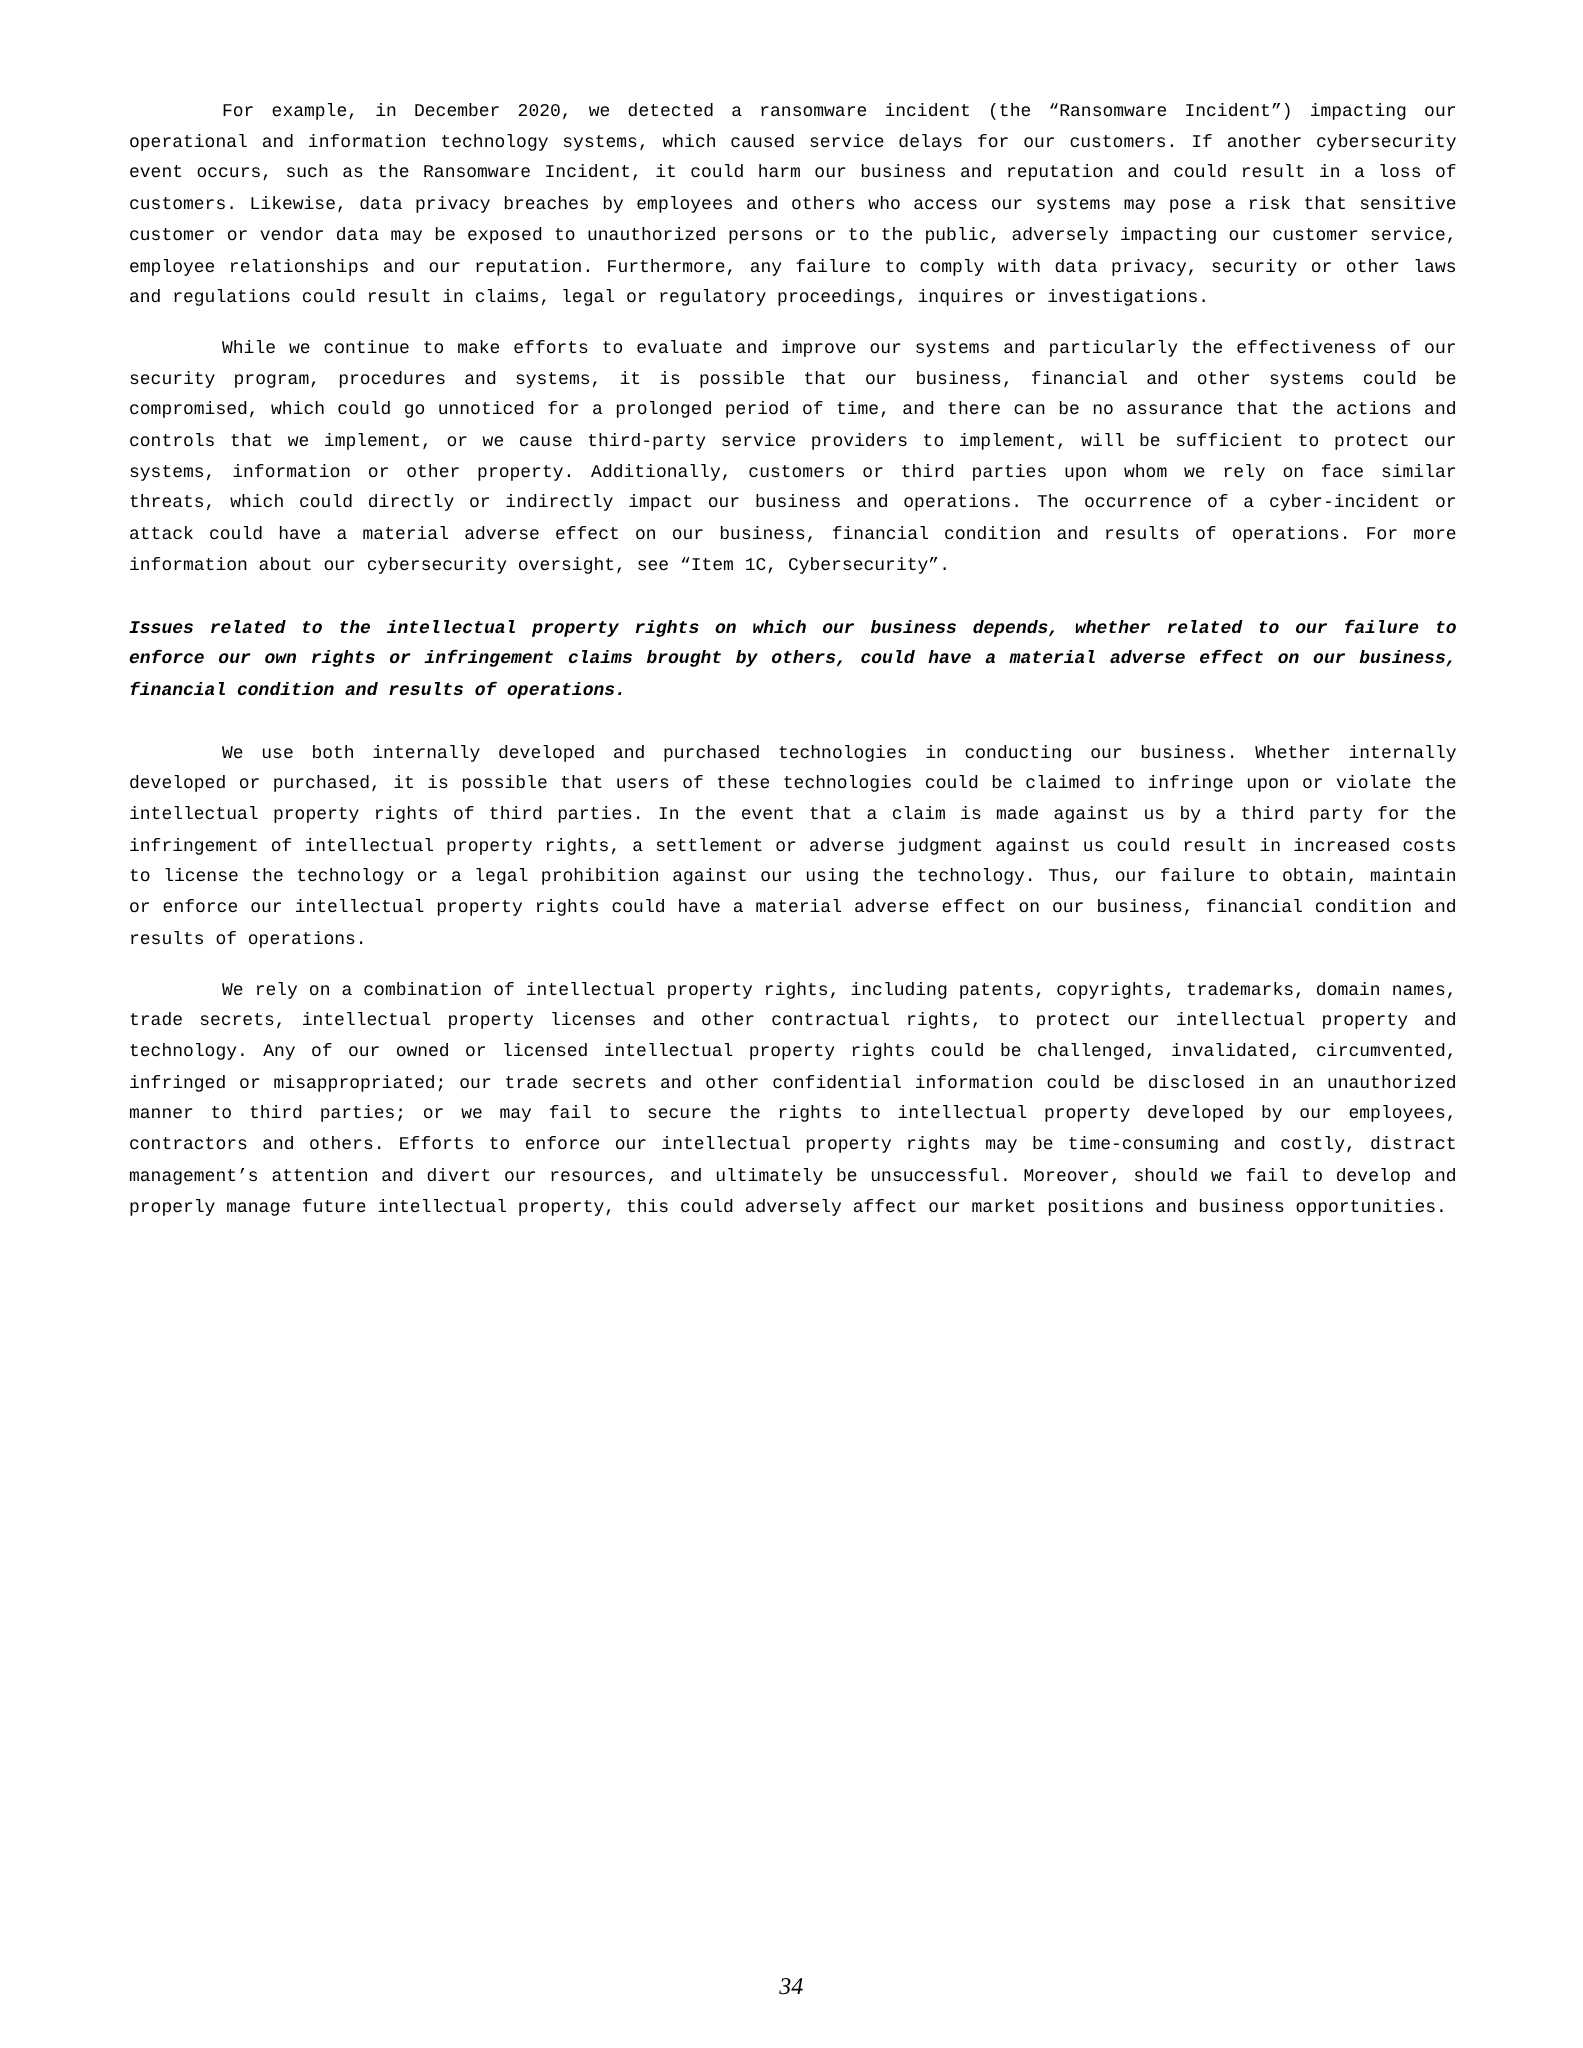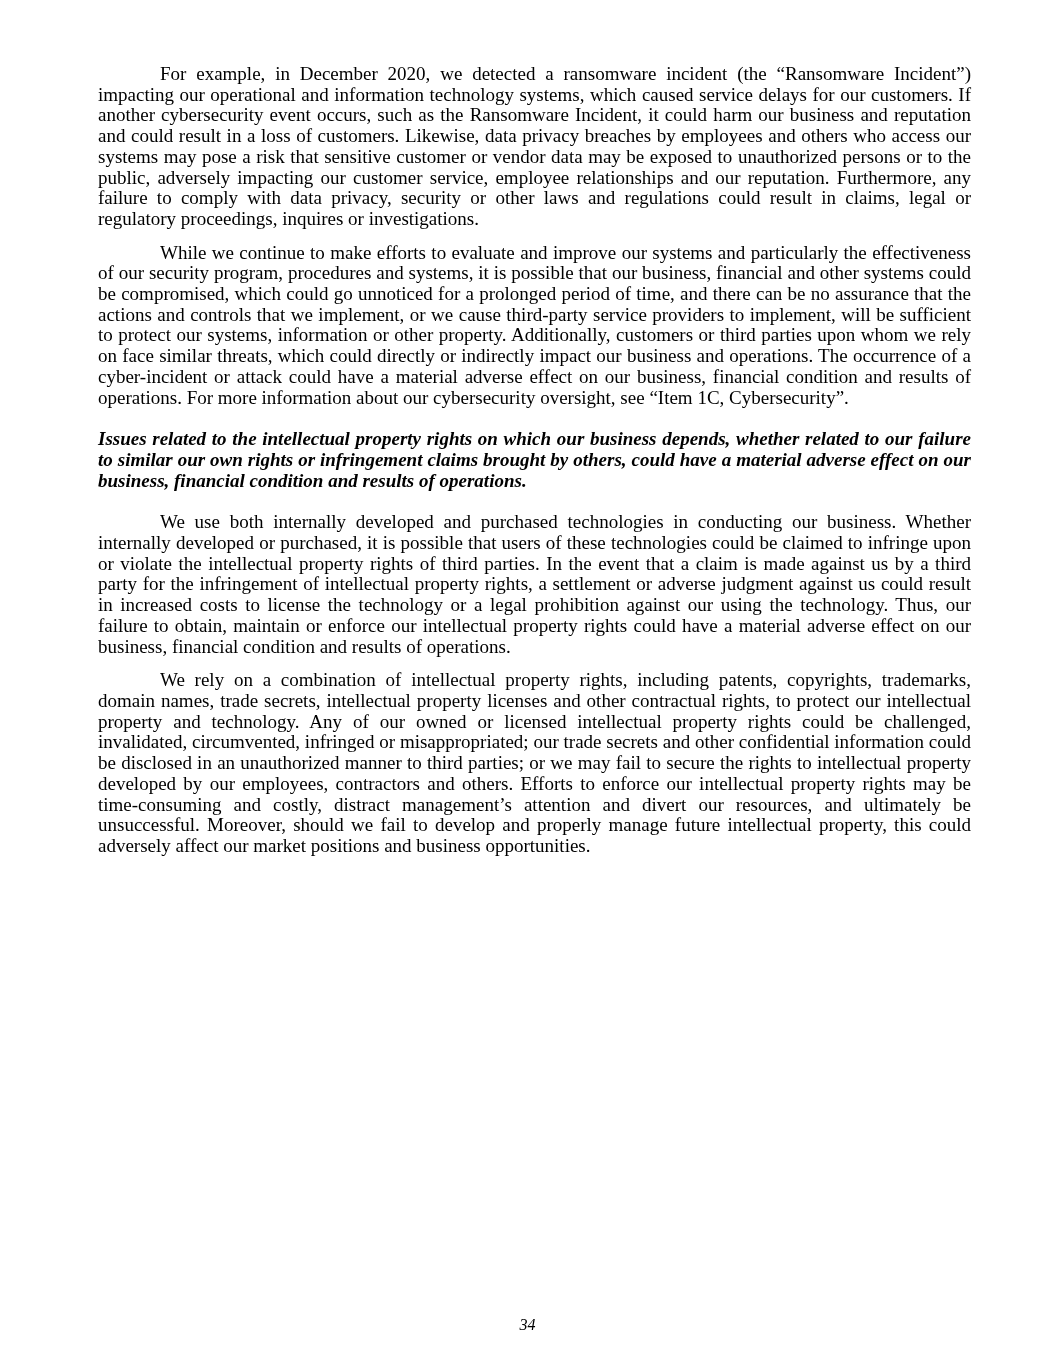--- a/index.html
+++ b/index.html
@@ -14,27 +14,27 @@
     background: #ffffff;
     overflow: hidden;
   }
   .content {
     position: absolute;
     left: 86px;
     top: 64px;
     width: 885px;
   }
   .para {
-    font-family: Liberation Serif, serif;
-    font-size: 19px;
+    font-family: Liberation Mono, monospace;
+    font-size: 12px;
     line-height: 20.7px;
     color: #000000;
     text-align: justify;
     text-indent: 62px;
-    margin: 0 0 13px 12px;
+    margin: 0 0 13px 0;
     -webkit-hyphens: none;
     hyphens: none;
   }
   .para.heading {
     font-weight: bold;
     font-style: italic;
     text-indent: 0;
     margin-top: 21px;
     margin-bottom: 21px;
   }
@@ -52,20 +52,20 @@
     color: #000000;
   }
 </style>
 </head>
 <body>
 
 <div class="page">
   <main class="content">
     <p class="para">For example, in December 2020, we detected a ransomware incident (the “Ransomware Incident”) impacting our operational and information technology systems, which caused service delays for our customers. If another cybersecurity event occurs, such as the Ransomware Incident, it could harm our business and reputation and could result in a loss of customers. Likewise, data privacy breaches by employees and others who access our systems may pose a risk that sensitive customer or vendor data may be exposed to unauthorized persons or to the public, adversely impacting our customer service, employee relationships and our reputation. Furthermore, any failure to comply with data privacy, security or other laws and regulations could result in claims, legal or regulatory proceedings, inquires or investigations.</p>
     <p class="para">While we continue to make efforts to evaluate and improve our systems and particularly the effectiveness of our security program, procedures and systems, it is possible that our business, financial and other systems could be compromised, which could go unnoticed for a prolonged period of time, and there can be no assurance that the actions and controls that we implement, or we cause third-party service providers to implement, will be sufficient to protect our systems, information or other property. Additionally, customers or third parties upon whom we rely on face similar threats, which could directly or indirectly impact our business and operations. The occurrence of a cyber-incident or attack could have a material adverse effect on our business, financial condition and results of operations. For more information about our cybersecurity oversight, see “Item 1C, Cybersecurity”.</p>
-    <p class="para heading">Issues related to the intellectual property rights on which our business depends, whether related to our failure to similar our own rights or infringement claims brought by others, could have a material adverse effect on our business, financial condition and results of operations.</p>
+    <p class="para heading">Issues related to the intellectual property rights on which our business depends, whether related to our failure to enforce our own rights or infringement claims brought by others, could have a material adverse effect on our business, financial condition and results of operations.</p>
     <p class="para">We use both internally developed and purchased technologies in conducting our business. Whether internally developed or purchased, it is possible that users of these technologies could be claimed to infringe upon or violate the intellectual property rights of third parties. In the event that a claim is made against us by a third party for the infringement of intellectual property rights, a settlement or adverse judgment against us could result in increased costs to license the technology or a legal prohibition against our using the technology. Thus, our failure to obtain, maintain or enforce our intellectual property rights could have a material adverse effect on our business, financial condition and results of operations.</p>
     <p class="para">We rely on a combination of intellectual property rights, including patents, copyrights, trademarks, domain names, trade secrets, intellectual property licenses and other contractual rights, to protect our intellectual property and technology. Any of our owned or licensed intellectual property rights could be challenged, invalidated, circumvented, infringed or misappropriated; our trade secrets and other confidential information could be disclosed in an unauthorized manner to third parties; or we may fail to secure the rights to intellectual property developed by our employees, contractors and others. Efforts to enforce our intellectual property rights may be time-consuming and costly, distract management’s attention and divert our resources, and ultimately be unsuccessful. Moreover, should we fail to develop and properly manage future intellectual property, this could adversely affect our market positions and business opportunities.</p>
   </main>
   <footer class="page-footer">
     <span class="page-number">34</span>
   </footer>
 </div>
 
 </body></html>

